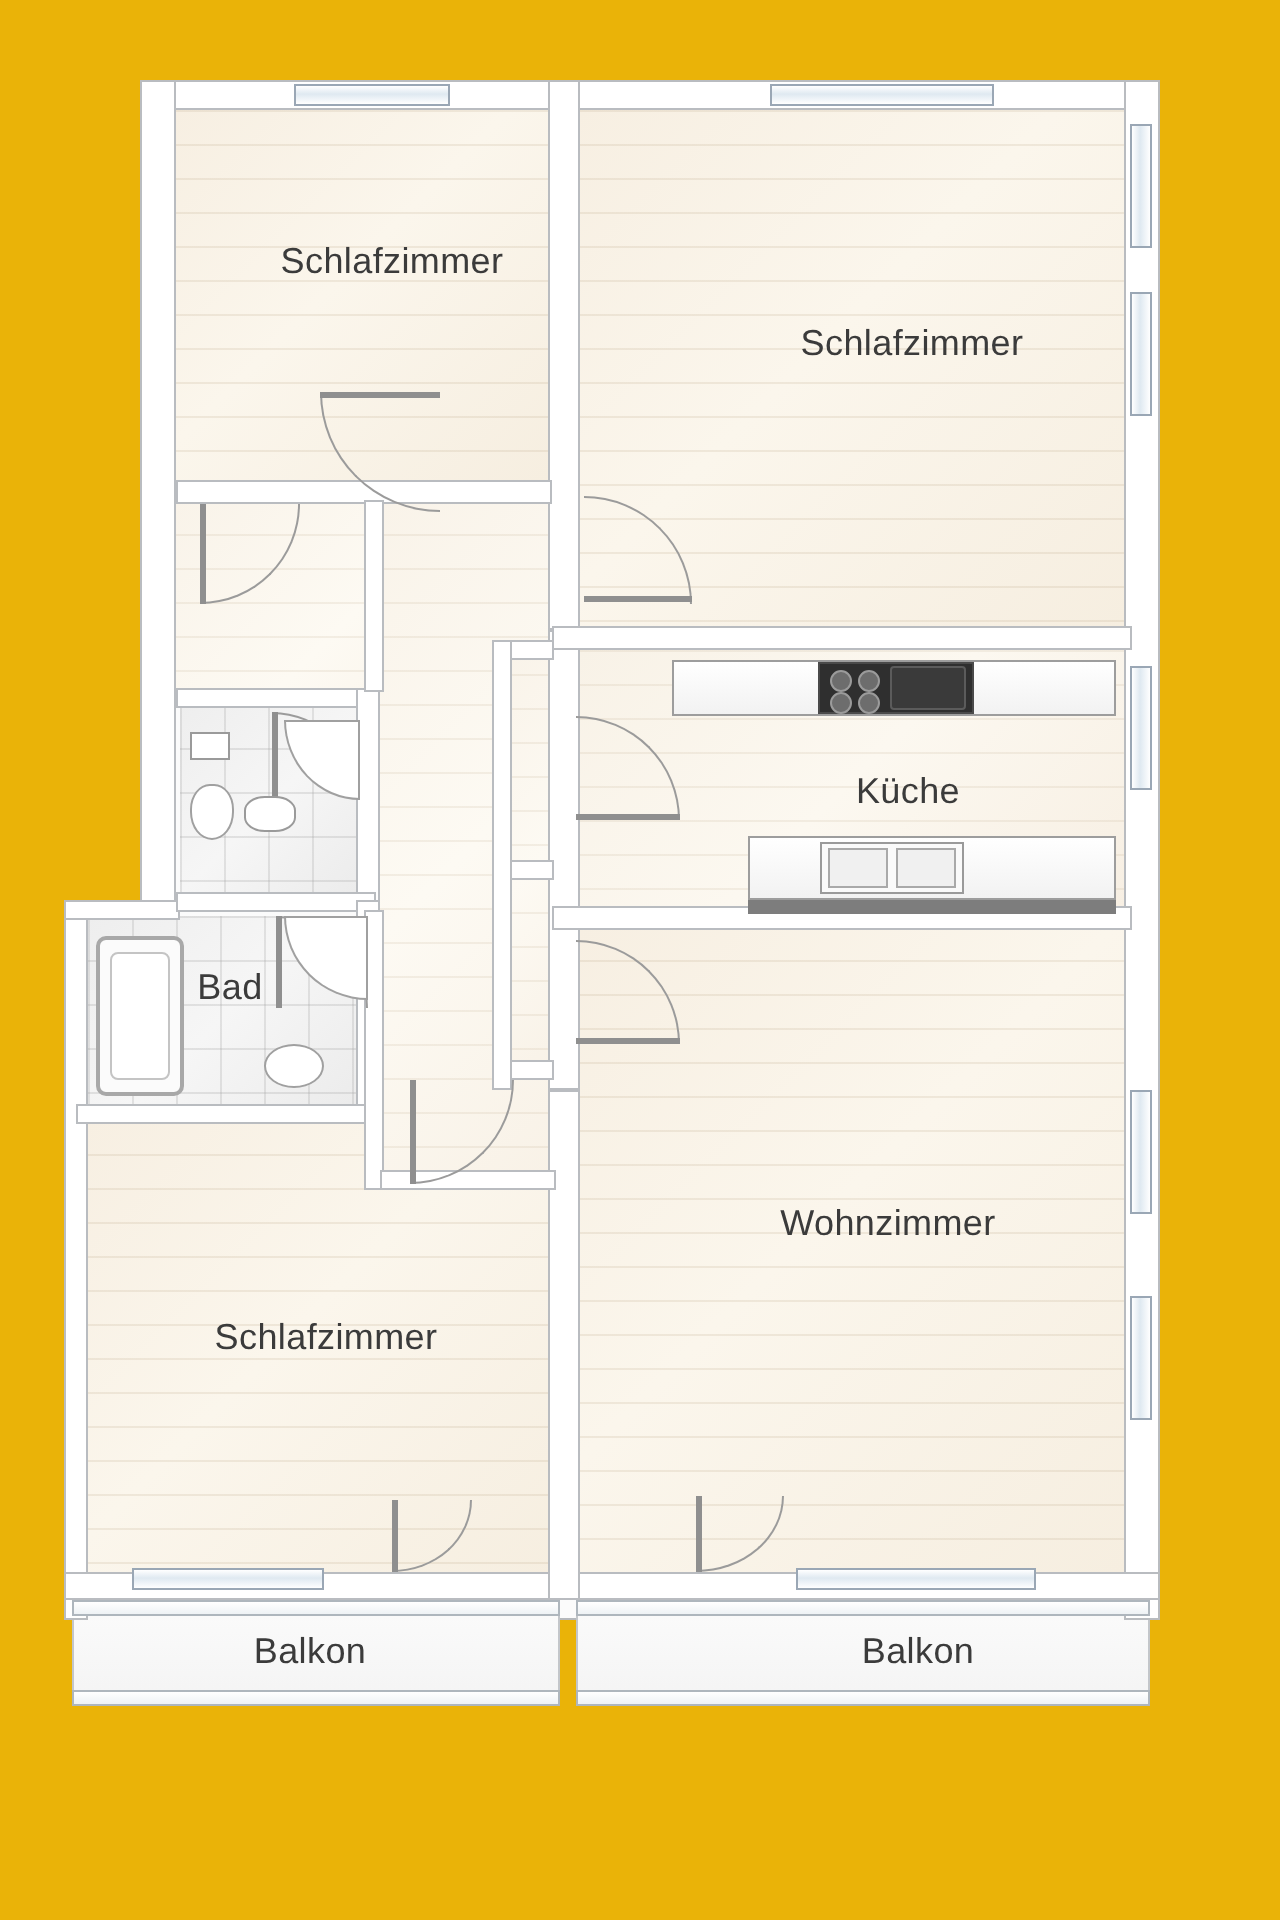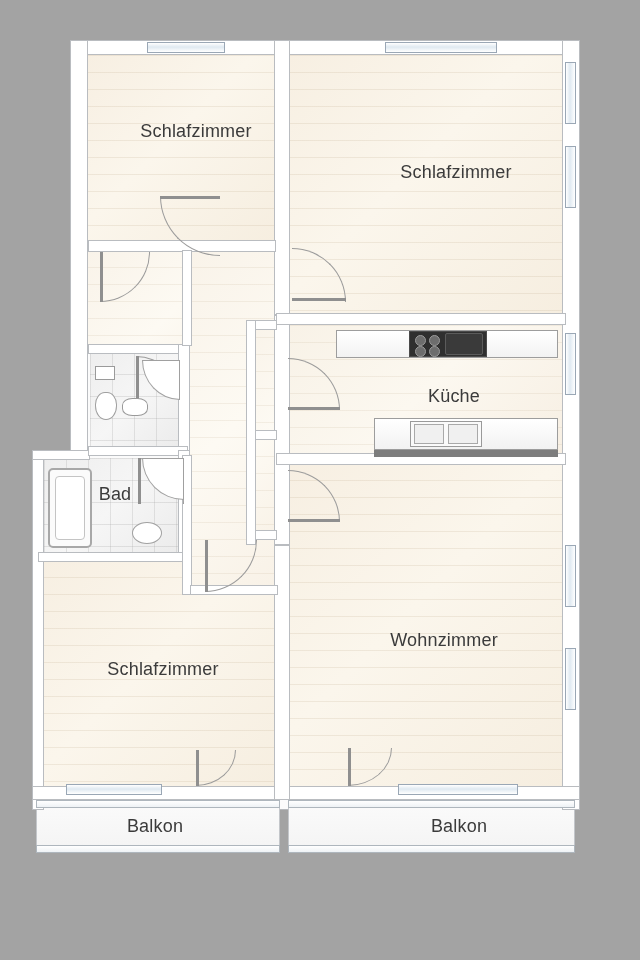--- a/index.html
+++ b/index.html
@@ -10,21 +10,21 @@
   body {
     width: 640px;
     height: 960px;
     font-family: "Liberation Sans", sans-serif;
     overflow: hidden;
   }
   #floorplan {
     position: relative;
     width: 640px;
     height: 960px;
-    background: #a3a3a3;
+    background: #eab308;
   }
   
   .wall {
     position: absolute;
     background: #ffffff;
     border: 1px solid #b9bcc0;
     box-sizing: border-box;
   }
   .wall-outer {
     position: absolute;
@@ -347,17 +347,17 @@
   <div class="fixture" style="left:95px; top:366px; width:20px; height:14px;"></div>
   <div class="toilet" style="left:95px; top:392px; width:22px; height:28px;"></div>
   <div class="shower-curve" style="left:142px; top:360px; width:38px; height:40px;"></div>
   <div class="fixture" style="left:122px; top:398px; width:26px; height:18px; border-radius:40%;"></div>
 
   <div class="room-label" style="left:196px; top:131px;">Schlafzimmer</div>
   <div class="room-label" style="left:456px; top:172px;">Schlafzimmer</div>
   <div class="room-label" style="left:454px; top:396px;">Küche</div>
   <div class="room-label" style="left:115px; top:494px;">Bad</div>
   <div class="room-label" style="left:163px; top:669px;">Schlafzimmer</div>
-  <div class="room-label" style="left:444px; top:640px;">Wohnzimmer</div>
+  <div class="room-label" style="left:444px; top:612px;">Wohnzimmer</div>
   <div class="room-label" style="left:155px; top:826px;">Balkon</div>
   <div class="room-label" style="left:459px; top:826px;">Balkon</div>
 
 </div>
 
 </body></html>

